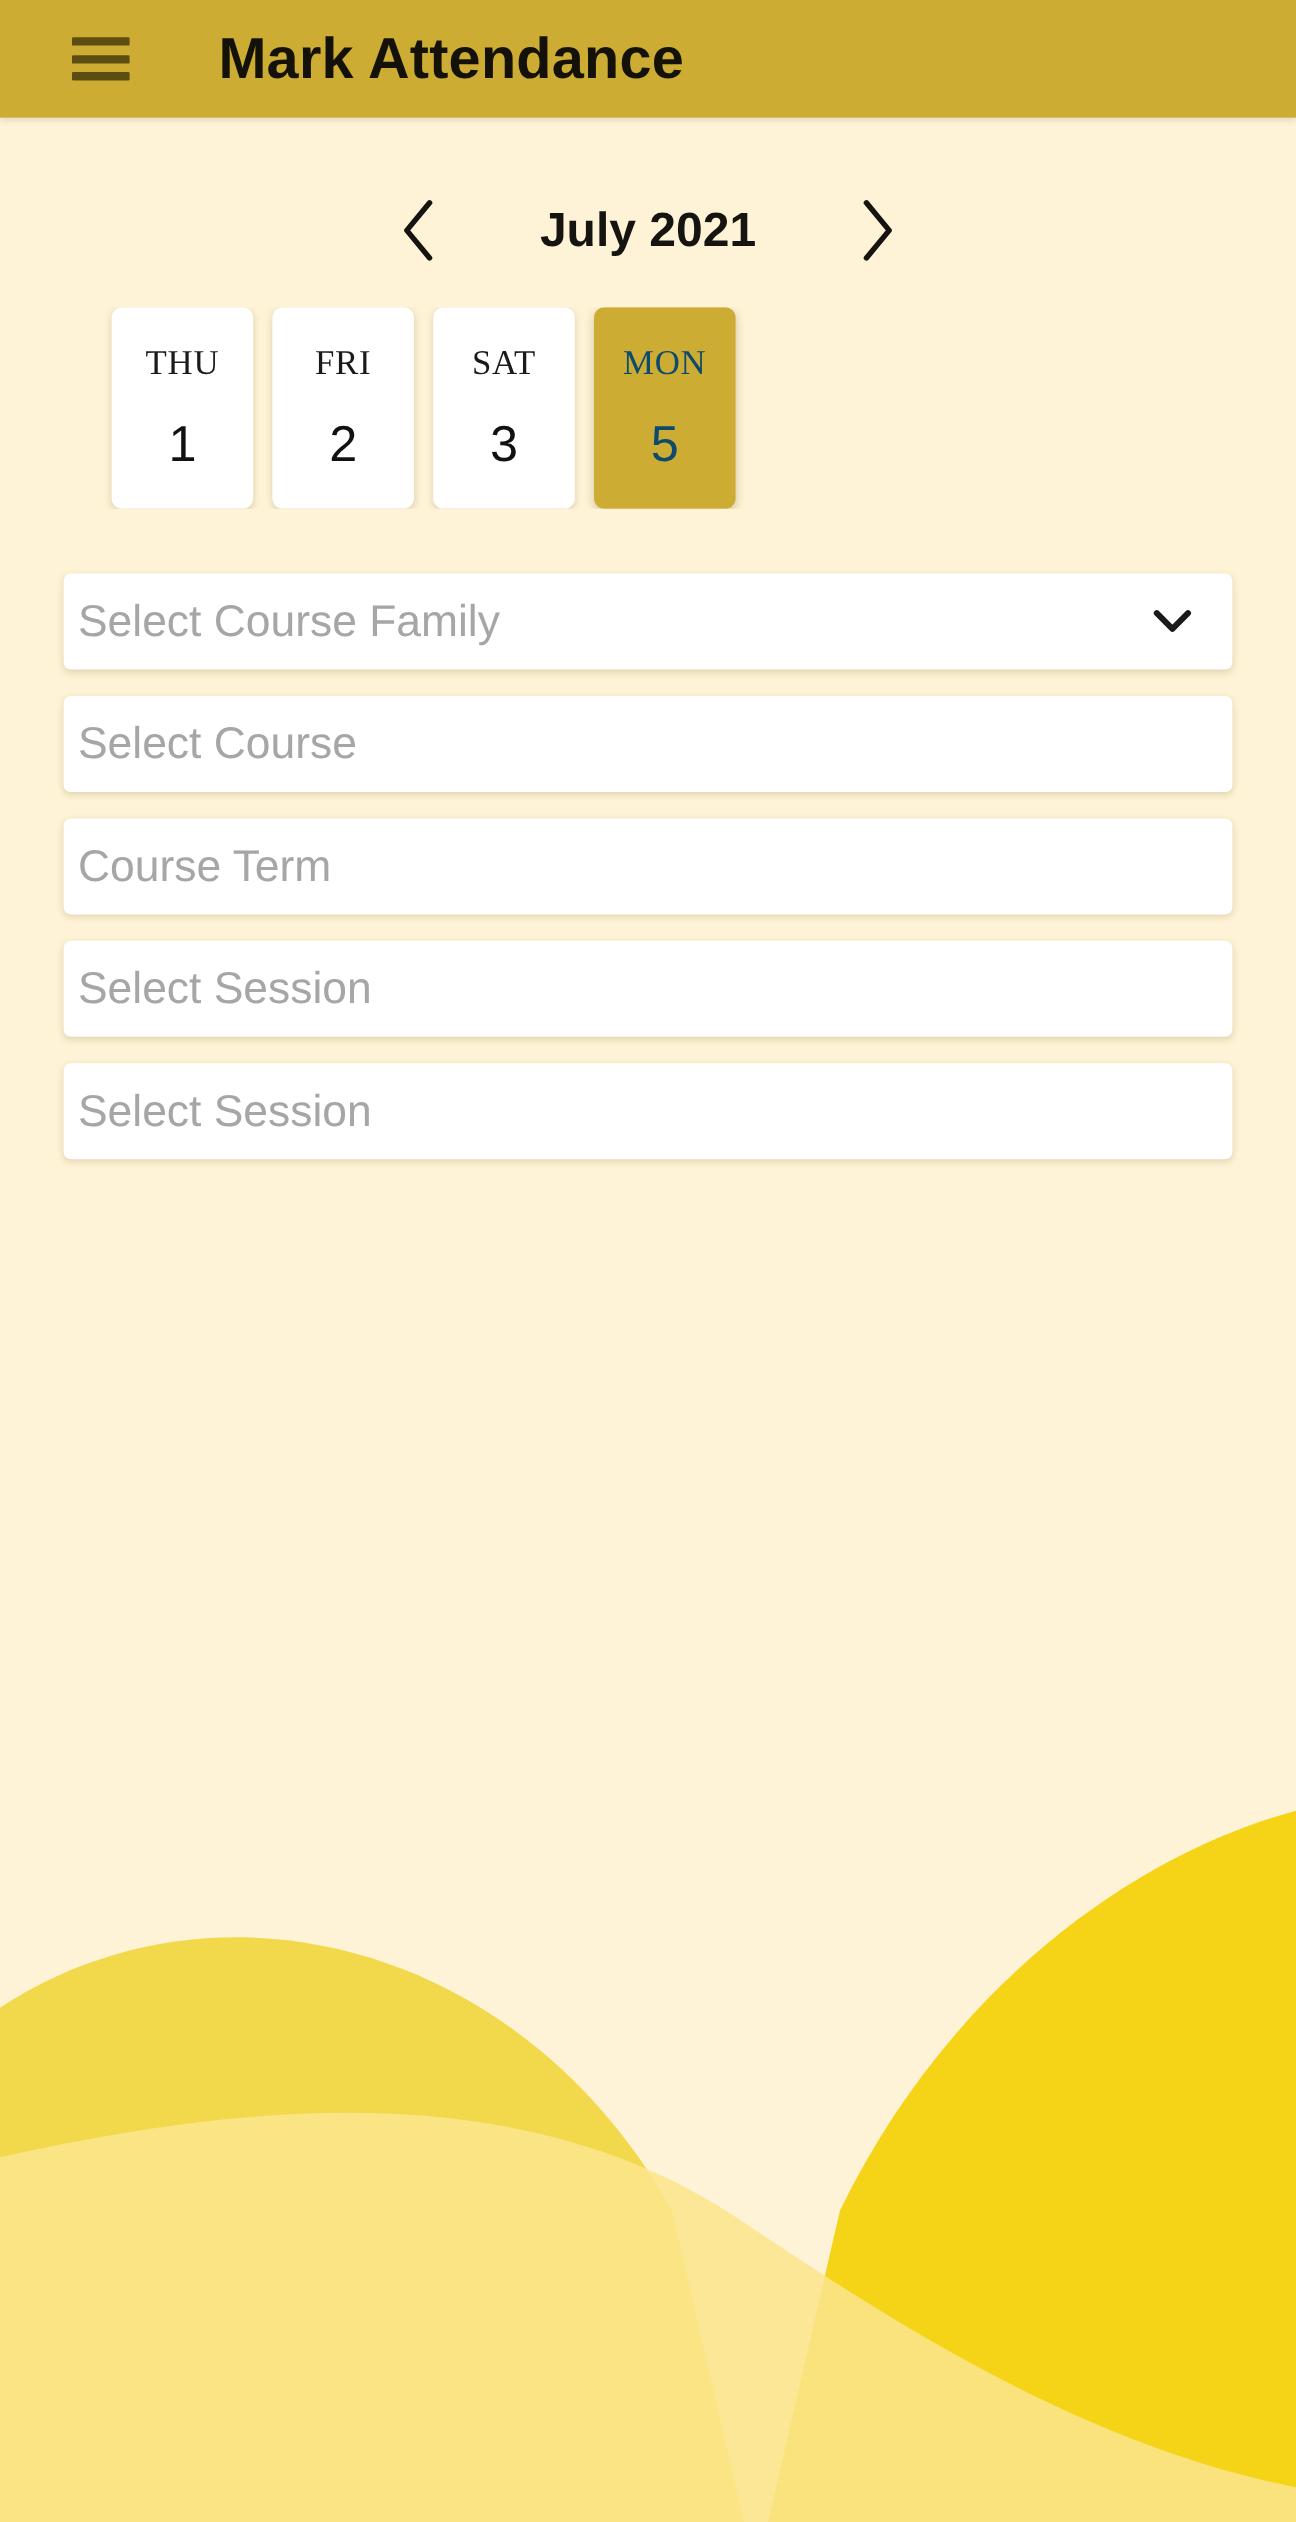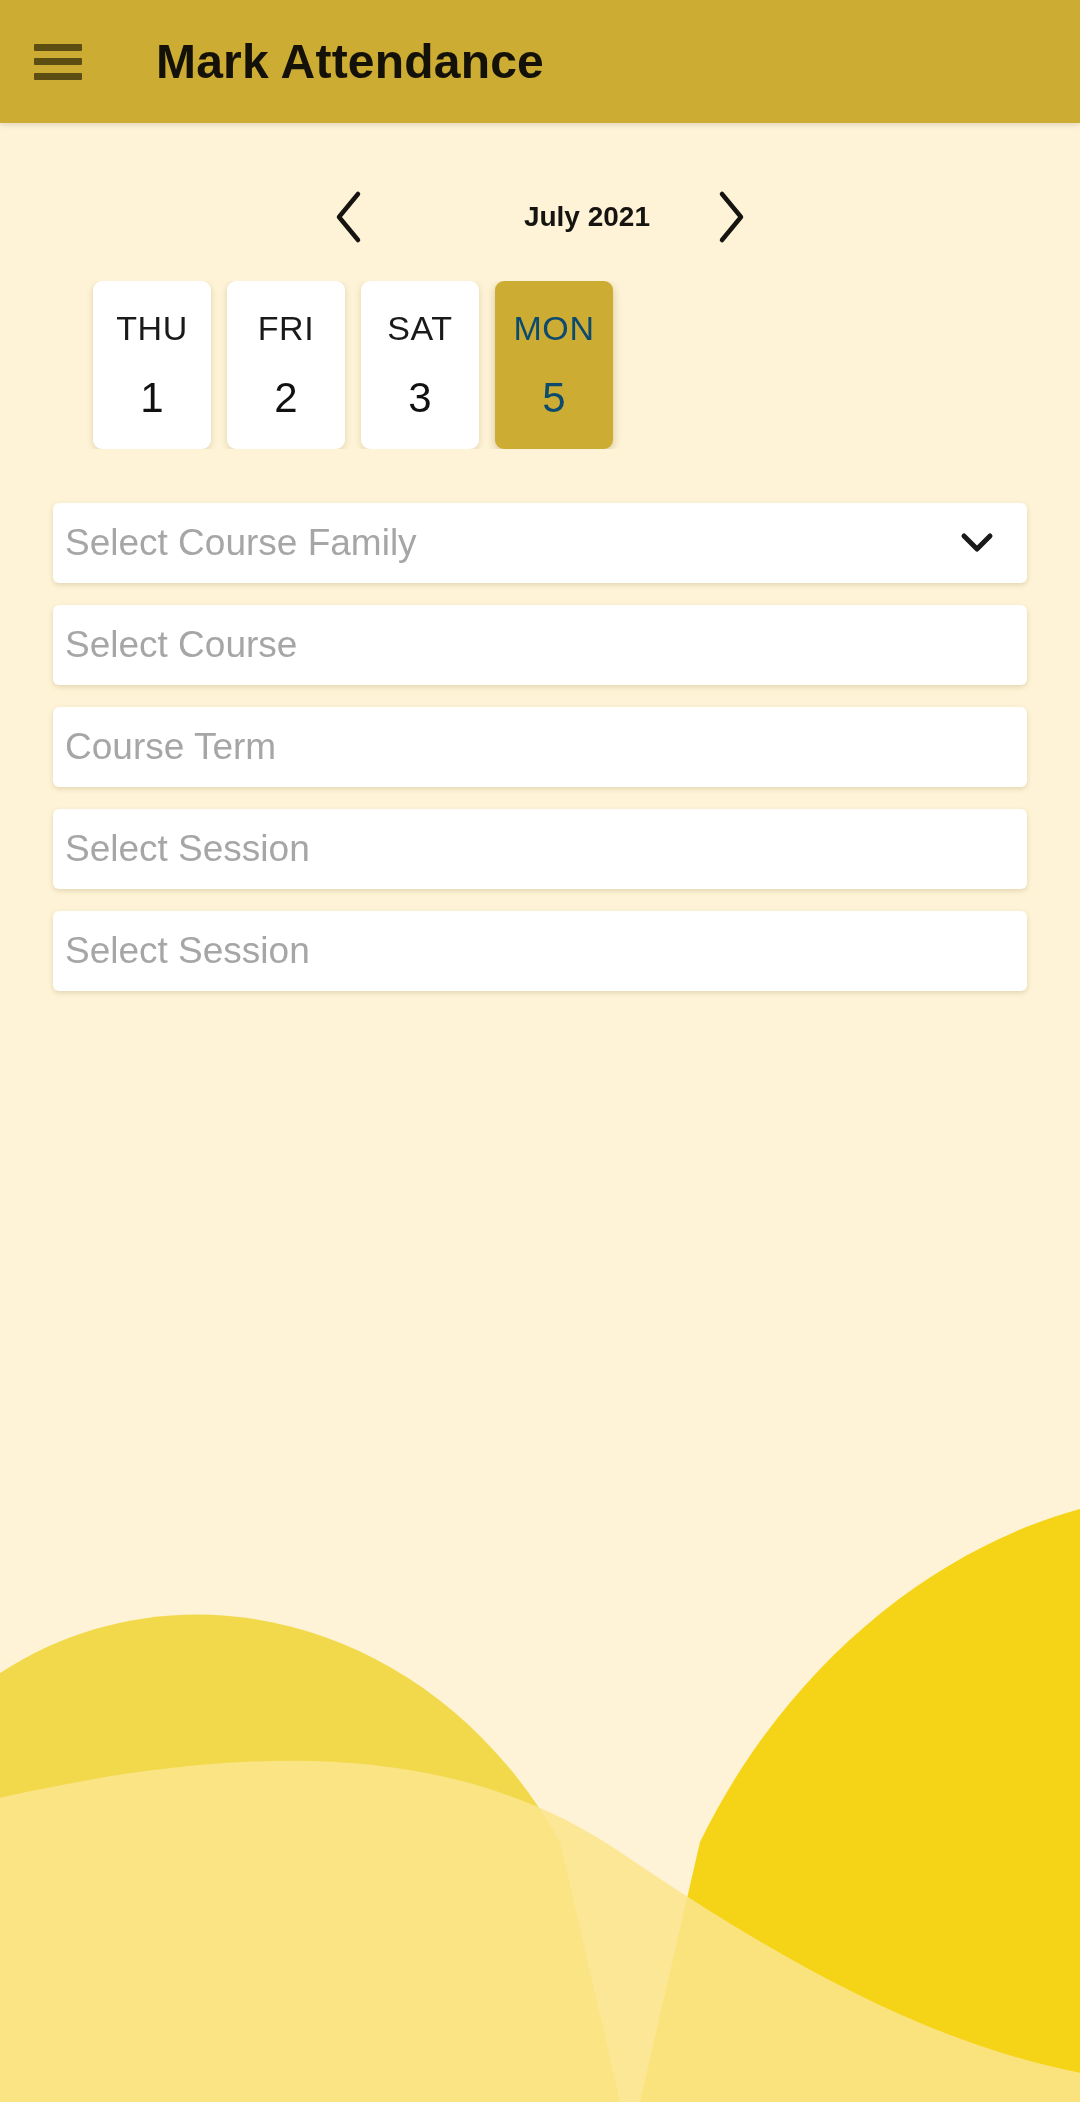--- a/index.html
+++ b/index.html
@@ -11,25 +11,25 @@
   }
 
   body {
     font-family:"Liberation Sans", sans-serif;
     background:#FEF3D6;
     position:relative;
   }
 
   
   .appbar {
-    height:123px;
+    height:98px;
     background:#CDAC33;
     display:flex;
     align-items:center;
-    padding-left:34px;
+    padding-left:60px;
     position:relative;
     z-index:5;
     box-shadow:0 2px 5px rgba(0,0,0,0.12);
   }
   .hamburger {
     width:48px;
     height:36px;
     display:flex;
     flex-direction:column;
     justify-content:space-between;
@@ -70,25 +70,25 @@
     width:46px;
     height:64px;
     display:flex;
     align-items:center;
     justify-content:center;
     cursor:pointer;
     flex:none;
   }
   .month-arrow svg { display:block; }
   .month-label {
-    font-size:28px;
+    font-size:40px;
     font-weight:bold;
     color:#161410;
     min-width:220px;
-    text-align:right;
+    text-align:center;
     white-space:nowrap;
   }
 
   
   .date-strip {
     display:flex;
     gap:16px;
     margin-top:32px;
     padding-left:93px;
     overflow:hidden;
@@ -101,23 +101,24 @@
     border-radius:9px;
     box-shadow:0 2px 6px rgba(120,100,40,0.22);
     display:flex;
     flex-direction:column;
     align-items:center;
     justify-content:center;
     gap:26px;
     cursor:pointer;
   }
   .date-card .dow {
-    font-size:34px;
+    font-size:29px;
     color:#1a1a1a;
     letter-spacing:0.6px;
+    font-family:Liberation Serif, serif;
   }
   .date-card .dom {
     font-size:42px;
     color:#111111;
   }
   .date-card.selected {
     background:#CDAC33;
     box-shadow:0 3px 8px rgba(120,100,40,0.32);
   }
   .date-card.selected .dow,

